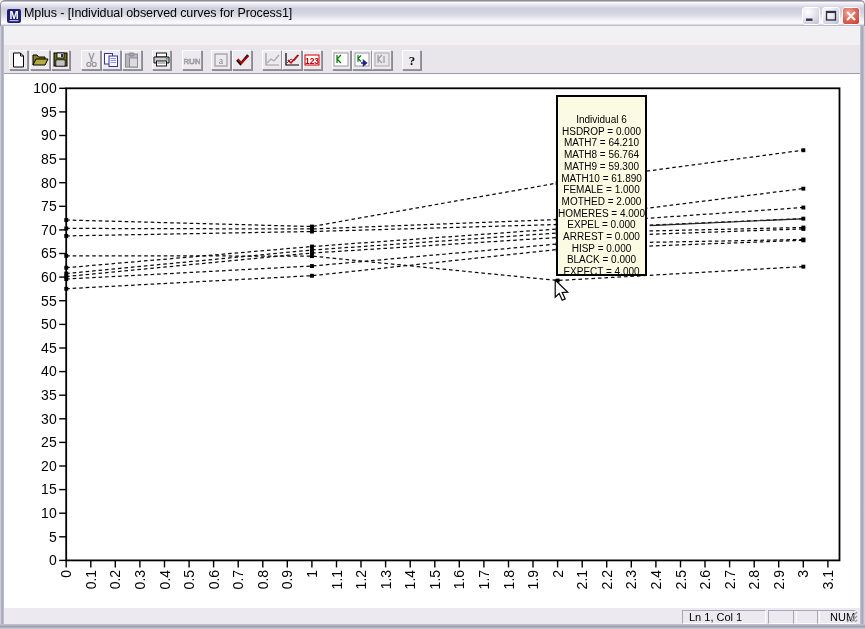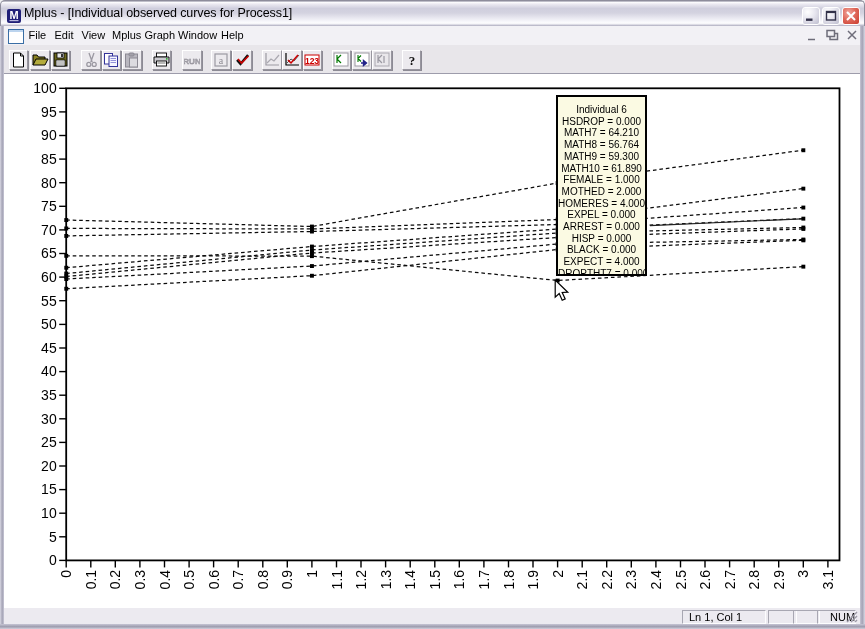--- a/index.html
+++ b/index.html
@@ -28,21 +28,21 @@
   .tb{position:absolute;top:4.5px;width:19.5px;height:20px;background:#eceaee;box-sizing:border-box;
       border:1px solid #98969f;border-top-color:#ffffff;border-left-color:#ffffff;
       box-shadow:1px 1px 0 #8c8a94;display:flex;align-items:center;justify-content:center;}
   .client{position:absolute;left:4px;top:74px;width:856px;height:533px;background:#fff;}
   .statusbar{position:absolute;left:4px;top:607px;width:857px;height:17px;background:#eceaf0;
       border-top:1px solid #fff;font-size:11px;color:#000;}
   .sp{position:absolute;top:2px;height:12px;border:1px solid;border-color:#a8a7b2 #fdfdfe #fdfdfe #a8a7b2;
       font-size:11px;padding-left:6px;}
   .tip{position:absolute;left:556px;top:95px;width:91px;height:181px;background:#fbfae3;
       border:2px solid #000;box-sizing:border-box;font-size:10px;line-height:11.7px;
-      text-align:center;color:#000;padding-top:7px;white-space:nowrap;overflow:hidden;}
+      text-align:center;color:#000;padding-top:17px;white-space:nowrap;overflow:hidden;}
   .border-l{position:absolute;left:0;top:26px;width:4px;height:603px;
       background:linear-gradient(90deg,#d9d8e4,#a4a3b5 55%,#c6c5d4);}
   .border-r{position:absolute;right:0;top:26px;width:5px;height:603px;
       background:linear-gradient(90deg,#c6c5d4,#a4a3b5 45%,#d9d8e4);}
   .border-b{position:absolute;left:0;top:624px;width:865px;height:5px;
       background:linear-gradient(180deg,#c6c5d4,#9d9cae 55%,#d2d1de);}
 </style></head>
 <body>
 <div class="win">
   <div class="titlebar">
@@ -53,38 +53,20 @@
     <div class="ttext">Mplus - [Individual observed curves for Process1]</div>
     <div class="wbtn wmin" style="left:801px;"><svg width="16" height="16" viewBox="0 0 16 16" xmlns="http://www.w3.org/2000/svg">
           <rect x="3" y="10.5" width="6.5" height="2.4" fill="#33324a"></rect>
         </svg></div>
     <div class="wbtn wmax" style="left:821px;"><svg width="16" height="16" viewBox="0 0 16 16" xmlns="http://www.w3.org/2000/svg">
           <rect x="3.5" y="3.5" width="9" height="8.5" fill="none" stroke="#33324a" stroke-width="1.4"></rect>
           <line x1="3.5" y1="4.2" x2="12.5" y2="4.2" stroke="#33324a" stroke-width="1.8"></line>
         </svg></div>
     <div class="wbtn wclose" style="left:841px;"><svg width="16" height="16" viewBox="0 0 16 16" xmlns="http://www.w3.org/2000/svg">
           <path d="M4 4l8 8M12 4l-8 8" stroke="#fff" stroke-width="2"></path>
-        </svg></div>
-  </div>
-  <div class="menubar">
-    <div class="mdoc"></div>
-    <span class="mi" style="left:24.5px;">File</span>
-      <span class="mi" style="left:50.5px;">Edit</span>
-      <span class="mi" style="left:77.5px;">View</span>
-      <span class="mi" style="left:108px;">Mplus</span>
-      <span class="mi" style="left:140.5px;">Graph</span>
-      <span class="mi" style="left:174px;">Window</span>
-      <span class="mi" style="left:217px;">Help</span>
-    <div class="mdiBtns"><svg width="56" height="15" viewBox="0 0 56 15" xmlns="http://www.w3.org/2000/svg">
-          <g stroke="#6e6d7a" stroke-width="1.5" fill="none">
-            <line x1="7" y1="11.5" x2="14" y2="11.5"></line>
-            <rect x="29" y="5.5" width="7.5" height="6" fill="#f2f1f5"></rect>
-            <rect x="26" y="2.5" width="7.5" height="6" fill="#f2f1f5"></rect>
-            <path d="M47 3l8 8M55 3l-8 8"></path>
-          </g>
         </svg></div>
   </div>
   <div class="toolbar">
       <div class="tb" style="left:4.6px;">
         <svg width="15" height="16" viewBox="0 0 15 16" xmlns="http://www.w3.org/2000/svg">
           <path d="M2.5 1h7l3 3v11h-10z" fill="#fff" stroke="#000" stroke-width="1"></path>
           <path d="M9.5 1v3h3" fill="none" stroke="#000" stroke-width="1"></path>
         </svg>
       </div>
       <div class="tb" style="left:26.4px;">

